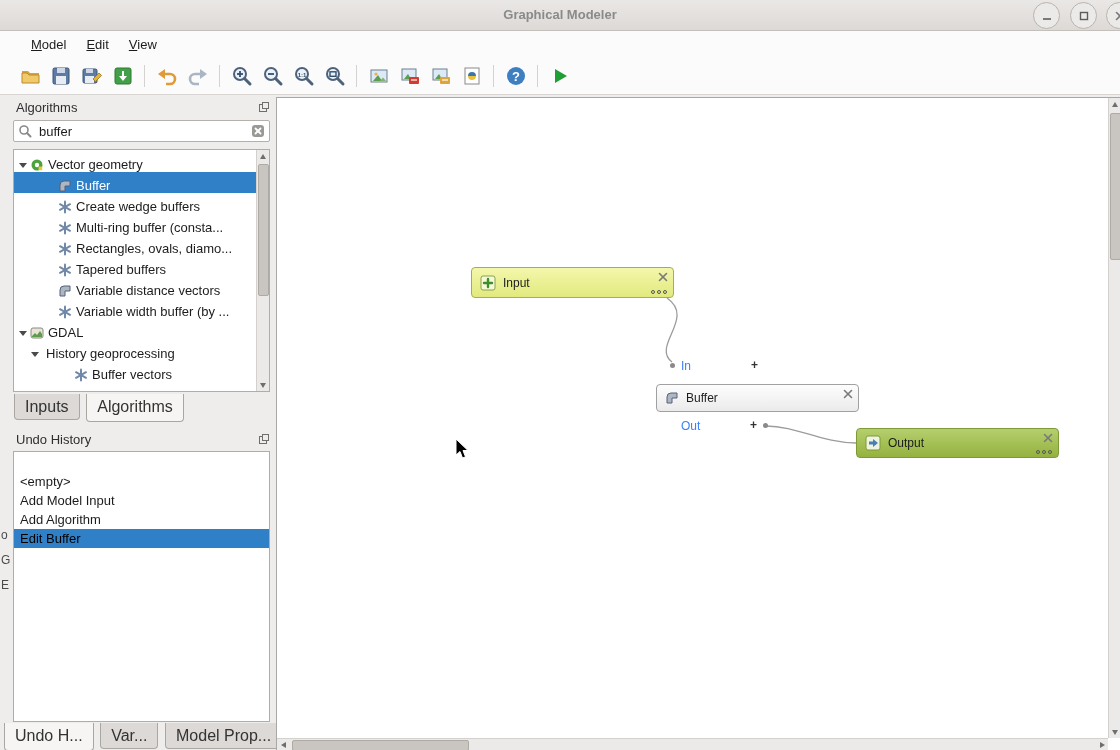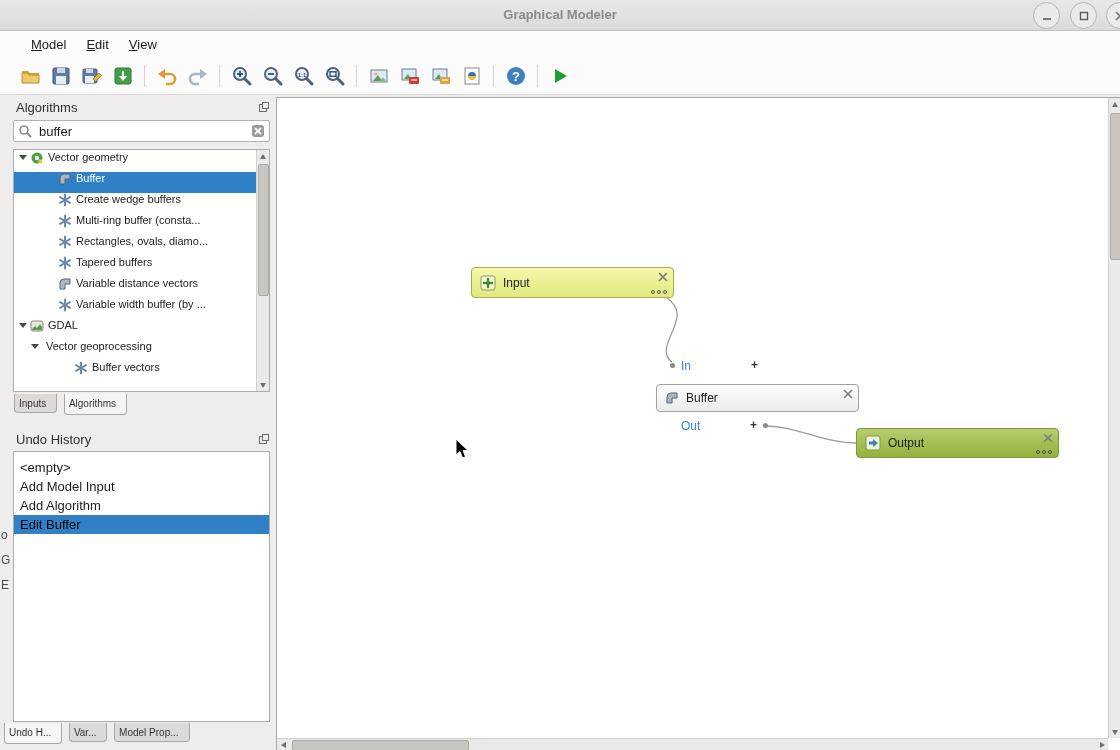--- a/index.html
+++ b/index.html
@@ -30,21 +30,21 @@
   .dock-header{position:absolute;display:flex;align-items:center;justify-content:space-between;
                font-size:13px;color:#2e2e2e;}
   .searchbox{position:absolute;left:13px;top:120px;width:257px;height:22px;background:#fff;
              border:1px solid #b4b1ad;border-radius:2px;display:flex;align-items:center;
              padding:0 4px;box-sizing:border-box;}
   .searchbox input{flex:1;border:none;outline:none;font-family:"Liberation Sans",sans-serif;
                    font-size:13px;margin-left:5px;background:transparent;color:#1c1c1c;}
   .tree{position:absolute;left:13px;top:149px;width:257px;height:243px;background:#fff;
         border:1px solid #b0ada9;box-sizing:border-box;overflow:hidden;}
   .tree-rows{position:absolute;left:0;top:1px;right:12px;bottom:0;overflow:hidden;}
-  .trow{height:21px;display:flex;align-items:flex-start;white-space:nowrap;font-size:11px;}
+  .trow{height:21px;display:flex;align-items:flex-end;white-space:nowrap;font-size:13px;}
   .trow .tlabel{margin-left:4px;overflow:hidden;}
   .trow.sel{background:#3080c7;color:#fff;}
   .tri{width:0;height:0;border:4px solid transparent;border-top:5px solid #4a4a4a;
        margin:4px 3px 0 3px;flex:none;}
   .ticon{flex:none;}
   .ind0{padding-left:2px;}
   .ind1{padding-left:44px;}
   .ind1e{padding-left:14px;}
   .ind2{padding-left:60px;}
 
@@ -53,26 +53,26 @@
   .sbh{position:absolute;left:0;bottom:0;height:12px;background:#eceae8;border-top:1px solid #d3d0cd;}
   .sb-thumb{position:absolute;background:#c9c6c2;border:1px solid #aeaba7;border-radius:2px;}
   .sb-btn{position:absolute;width:12px;height:12px;display:flex;align-items:center;justify-content:center;}
   .arr{width:0;height:0;border:3.5px solid transparent;}
   .arr.up{border-bottom:5px solid #6e6e6e;margin-top:-3px;}
   .arr.down{border-top:5px solid #6e6e6e;margin-bottom:-3px;}
   .arr.left{border-right:5px solid #6e6e6e;margin-left:-3px;}
   .arr.right{border-left:5px solid #6e6e6e;margin-right:-3px;}
 
   
-  .tab{display:inline-block;padding:4px 10px 3px 4px;font-size:10px;background:#dcd9d6;
+  .tab{display:inline-block;padding:4px 10px 3px 10px;font-size:16px;background:#dcd9d6;
        border:1px solid #aaa7a3;border-top:none;border-radius:0 0 4px 4px;margin-right:3px;color:#333;}
   .tab.active{background:#f6f5f4;padding-bottom:5px;}
 
   .undo-list{position:absolute;left:13px;top:451px;width:257px;height:271px;background:#fff;
-             border:1px solid #b0ada9;box-sizing:border-box;overflow:hidden;padding-top:6px;}
+             border:1px solid #b0ada9;box-sizing:border-box;overflow:hidden;padding-top:20px;}
   .uitem{height:19px;line-height:19px;padding-left:6px;font-size:13px;}
   .uitem.sel{background:#3080c7;color:#000000;}
 
   
   .canvas{position:absolute;left:276px;top:97px;width:844px;height:653px;background:#ffffff;
           border-left:1px solid #a8a8a8;border-top:1px solid #a8a8a8;box-sizing:content-box;overflow:hidden;}
   .links{position:absolute;left:0;top:0;pointer-events:none;}
   .node{position:absolute;width:203px;border-radius:4px;border:1px solid;display:flex;
         align-items:center;padding:0 8px;box-sizing:border-box;font-size:12px;}
   .node .nlabel{margin-left:7px;}
@@ -368,21 +368,21 @@
       </div>
       <div class="trow ind0">
         <span class="tri"></span>
         <svg class="ticon" width="14" height="14">
             <use href="#sym-gdal"></use>
           </svg>
         <span class="tlabel">GDAL</span>
       </div>
       <div class="trow ind1e">
         <span class="tri"></span>
-        <span class="tlabel">Vector geoprocessing</span>
+        <span class="tlabel">History geoprocessing</span>
       </div>
       <div class="trow ind2">
         <svg class="ticon" width="14" height="14">
             <use href="#sym-alg"></use>
           </svg>
         <span class="tlabel">Buffer vectors</span>
       </div>
     </div>
     <div class="sbv" style="height:100%;">
       <div class="sb-btn" style="top:0;">

